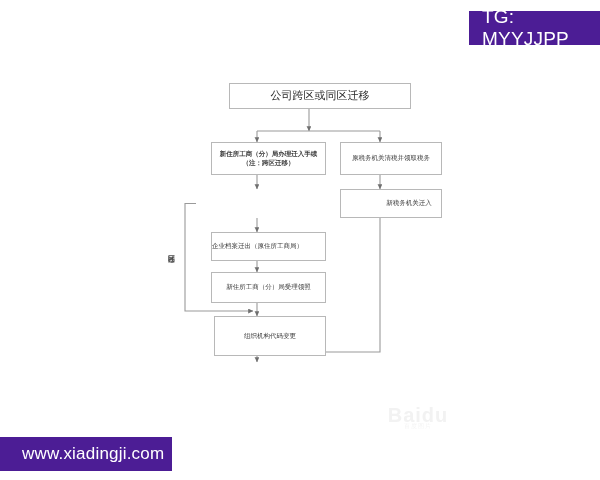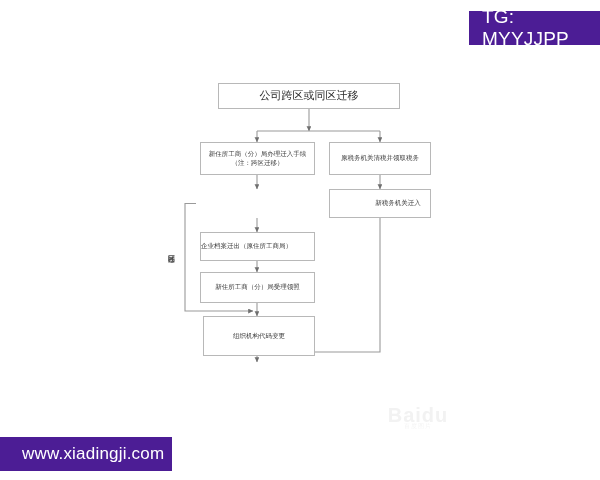--- a/index.html
+++ b/index.html
@@ -62,20 +62,21 @@
     background: #ffffff;
     box-sizing: border-box;
     display: flex;
     align-items: center;
     justify-content: center;
     text-align: center;
     color: #3a3a3a;
     font-family: "DejaVu Sans", "Liberation Sans", sans-serif;
     line-height: 1.32;
     padding: 2px 4px;
+    margin-left: 11px;
   }
   .node.title {
     font-size: 11px;
     color: #2b2b2b;
   }
   .node.small {
     font-size: 6.5px;
   }
   .node.small.ctr {
     justify-content: center;
@@ -163,21 +164,21 @@
       <path d="M196,203.5 L185,203.5 L185,311 L253,311" marker-end="url(#arrow)"></path>
 
       <path d="M257,343 L257,362" marker-end="url(#arrow)"></path>
 
       <path d="M380,218 L380,352 L261,352" marker-end="url(#arrow)"></path>
     </g>
   </svg>
 
   <div class="node title" id="n-title" style="left:218px; top:83px; width:182px; height:26px;">公司跨区或同区迁移</div>
 
-  <div class="node small ctr" id="n-new-ic-move-in" style="left:200px; top:142px; width:115px; height:33px;">新住所工商（分）局办理迁入手续（注：跨区迁移）</div>
+  <div class="node small ctr" id="n-new-ic-move-in" style="left:200px; top:142px; width:115px; height:33px;font-weight:bold;">新住所工商（分）局办理迁入手续（注：跨区迁移）</div>
 
   <div class="node small ctr" id="n-old-tax-clear" style="left:329px; top:142px; width:102px; height:33px;">原税务机关清税并领取税务</div>
 
 
   <div class="node small ctr" id="n-new-tax-move-in" style="left:329px; top:189px; width:102px; height:29px;padding-left:40px;">新税务机关迁入</div>
 
   <div class="node small lft" id="n-archive-out" style="left:200px; top:232px; width:115px; height:29px; padding-left:0;">企业档案迁出（原住所工商局）</div>
 
   <div class="node small ctr" id="n-new-ic-license" style="left:200px; top:272px; width:115px; height:31px;">新住所工商（分）局受理领照</div>
 

